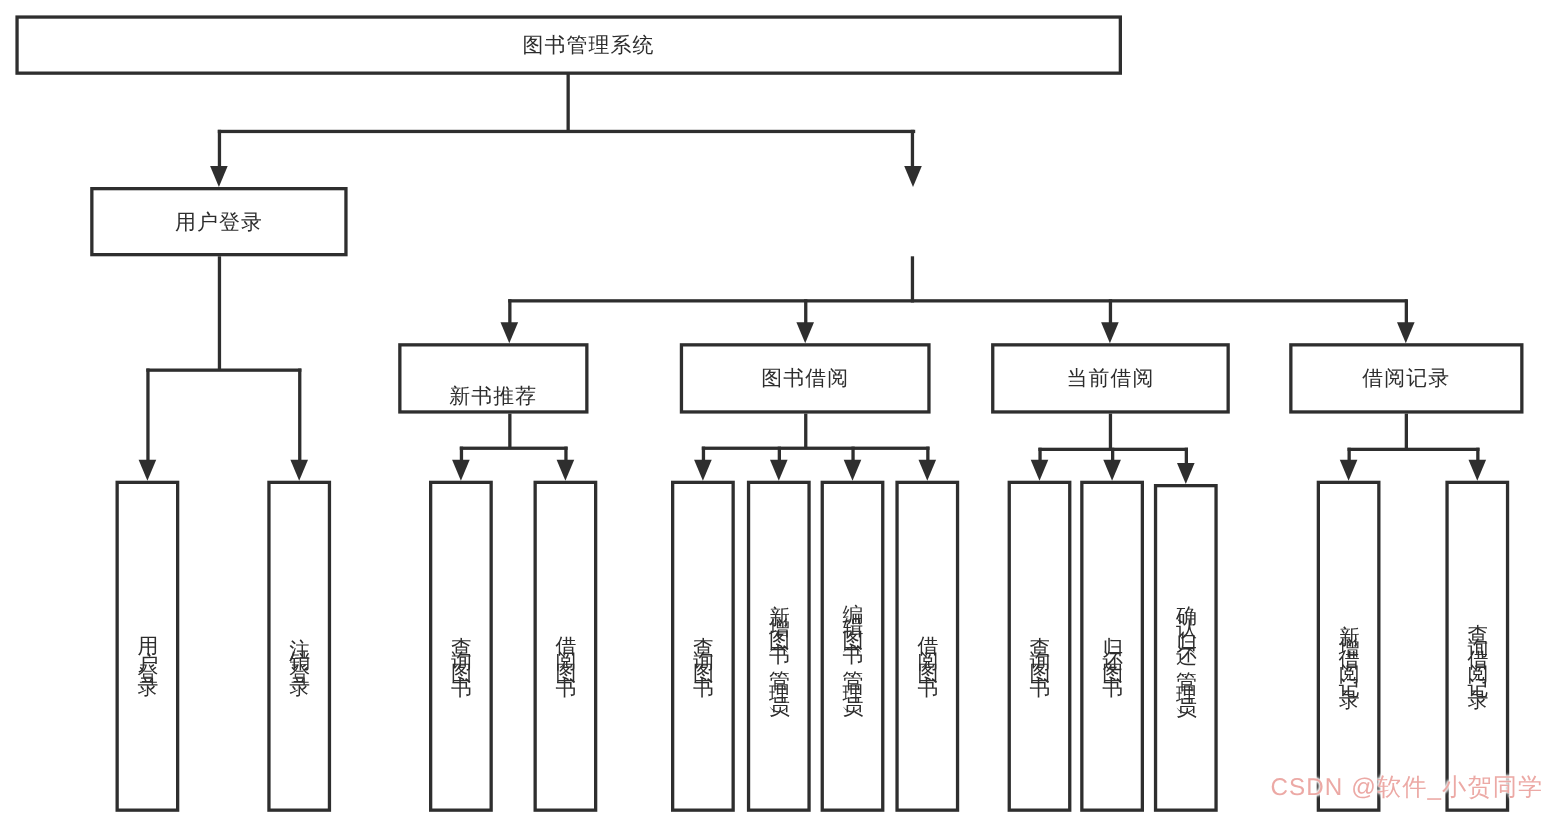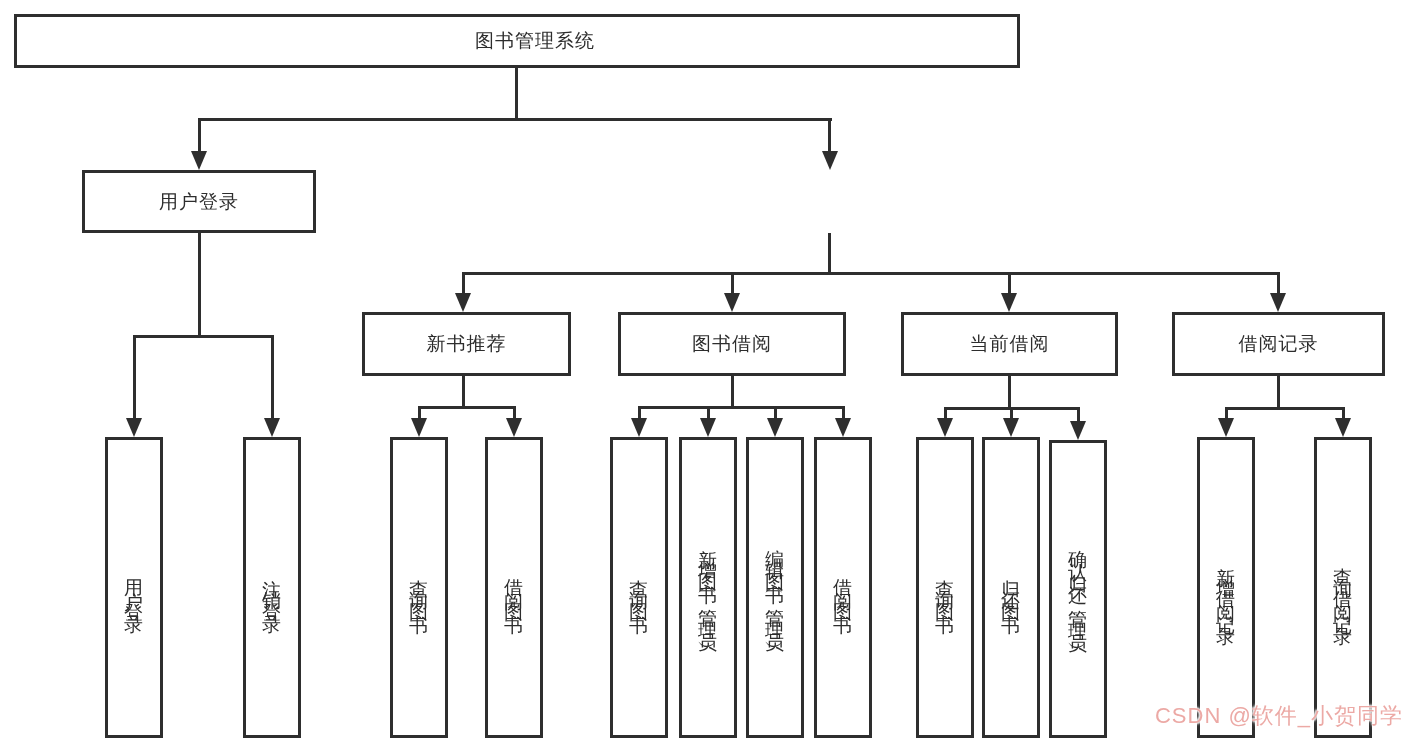--- a/index.html
+++ b/index.html
@@ -39,21 +39,21 @@
 <div class="canvas">
 
   <div class="box" style="left:14px;top:14px;width:1006px;height:54px;padding-left:36px;">
     <span>图书管理系统</span>
   </div>
 
   <div class="box" style="left:82px;top:170px;width:234px;height:63px;">
     <span>用户登录</span>
   </div>
 
-  <div class="box" style="left:362px;top:312px;width:209px;height:64px;">
+  <div class="box" style="left:362px;top:312px;width:173px;height:64px;align-items:flex-end;">
     <span>新书推荐</span>
   </div>
   <div class="box" style="left:618px;top:312px;width:228px;height:64px;">
     <span>图书借阅</span>
   </div>
   <div class="box" style="left:1172px;top:312px;width:213px;height:64px;">
     <span>借阅记录</span>
   </div>
   <div class="box" style="left:901px;top:312px;width:217px;height:64px;">
     <span>当前借阅</span>

